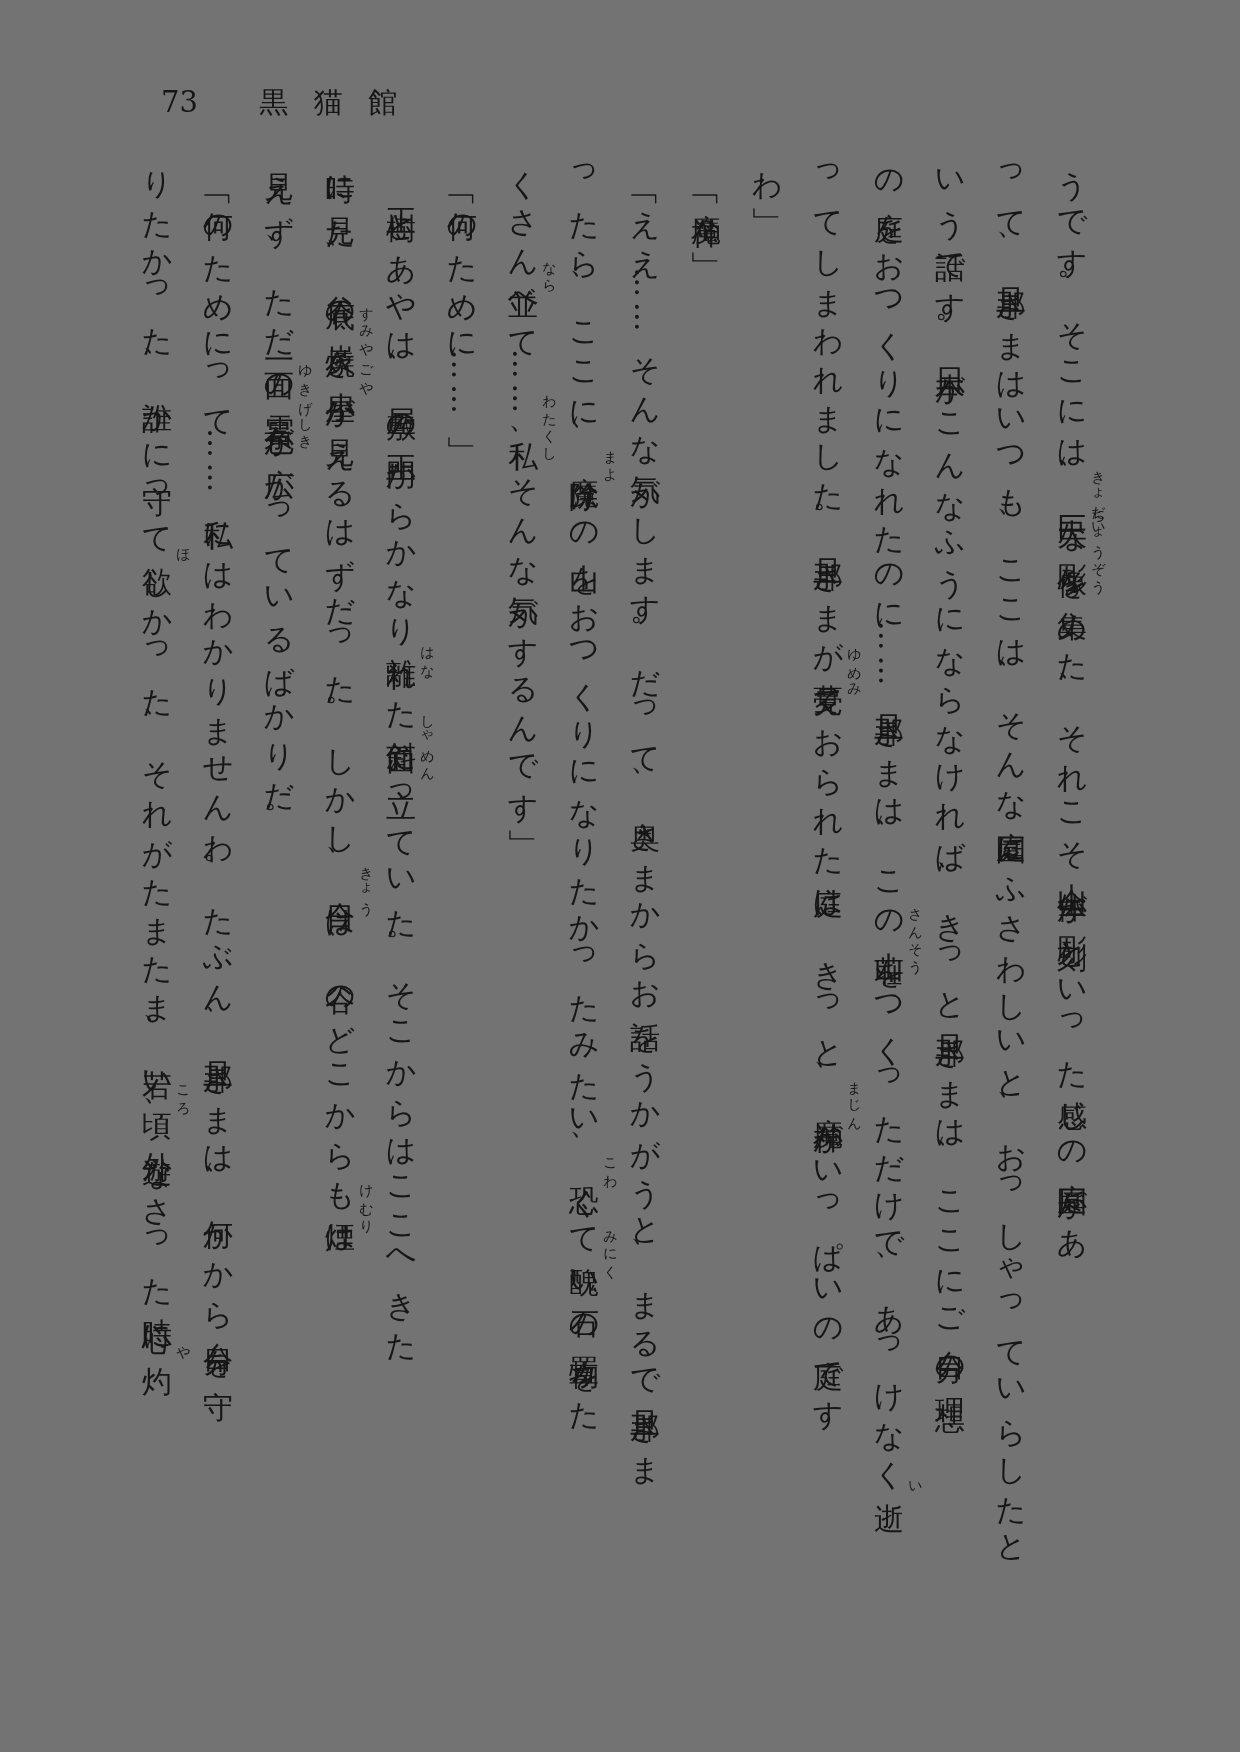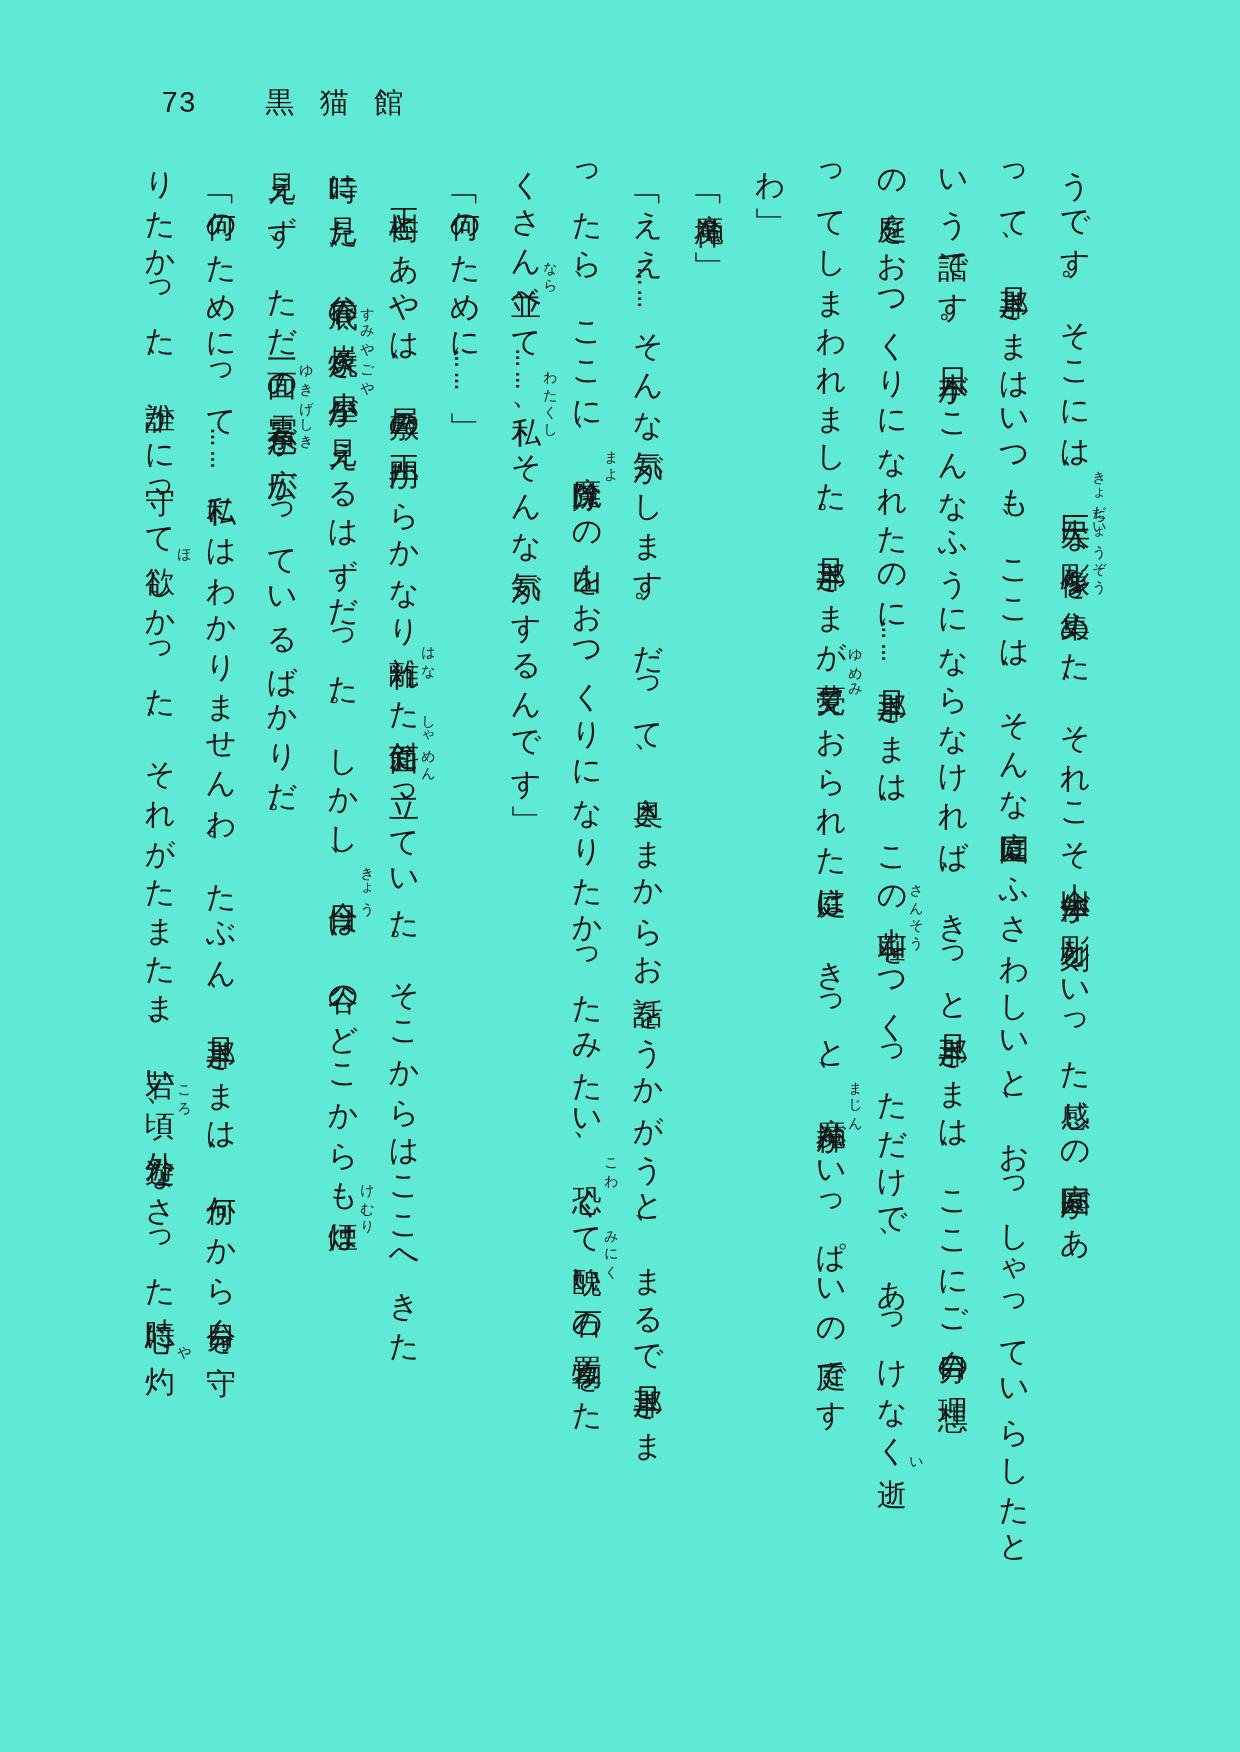--- a/index.html
+++ b/index.html
@@ -62,21 +62,21 @@
     font-size: 14px;
     letter-spacing: 1.5px;
     line-height: 16px;
     white-space: nowrap;
     writing-mode: vertical-rl;
   }
 </style>
 </head>
 <body style="background: rgb(251, 251, 249);">
 
-<div class="page" style="background: #5eead4; color: rgb(22, 22, 22); font-family: Liberation Mono, monospace;">
+<div class="page" style="background: #737373; color: rgb(22, 22, 22);">
   <div class="header">
     <span class="pagenum">73</span>
     <span class="title">黒猫館</span>
   </div>
   <div class="text-area">
       <div class="col">うです。そこには、<span class="rb"><span>巨大</span><span class="rt">きょだい</span></span>な<span class="rb"><span>彫像</span><span class="rt">ちょうぞう</span></span>を集めた、それこそ山全体が彫刻といった感じの庭園があ</div>
       <div class="col">って、旦那さまはいつも、ここは、そんな庭園にふさわしいと、おっしゃっていらしたと</div>
       <div class="col">いう話です。日本がこんなふうにならなければ、きっと旦那さまは、ここにご自分の理想</div>
       <div class="col">の庭をおつくりになれたのに……旦那さまは、この<span class="rb"><span>山荘</span><span class="rt">さんそう</span></span>をつくっただけで、あっけなく<span class="rb"><span>逝</span><span class="rt">い</span></span></div>
       <div class="col">ってしまわれました。旦那さまが<span class="rb"><span>夢見</span><span class="rt">ゆめみ</span></span>ておられた庭は、きっと、<span class="rb"><span>魔神</span><span class="rt">まじん</span></span>がいっぱいの庭です</div>

